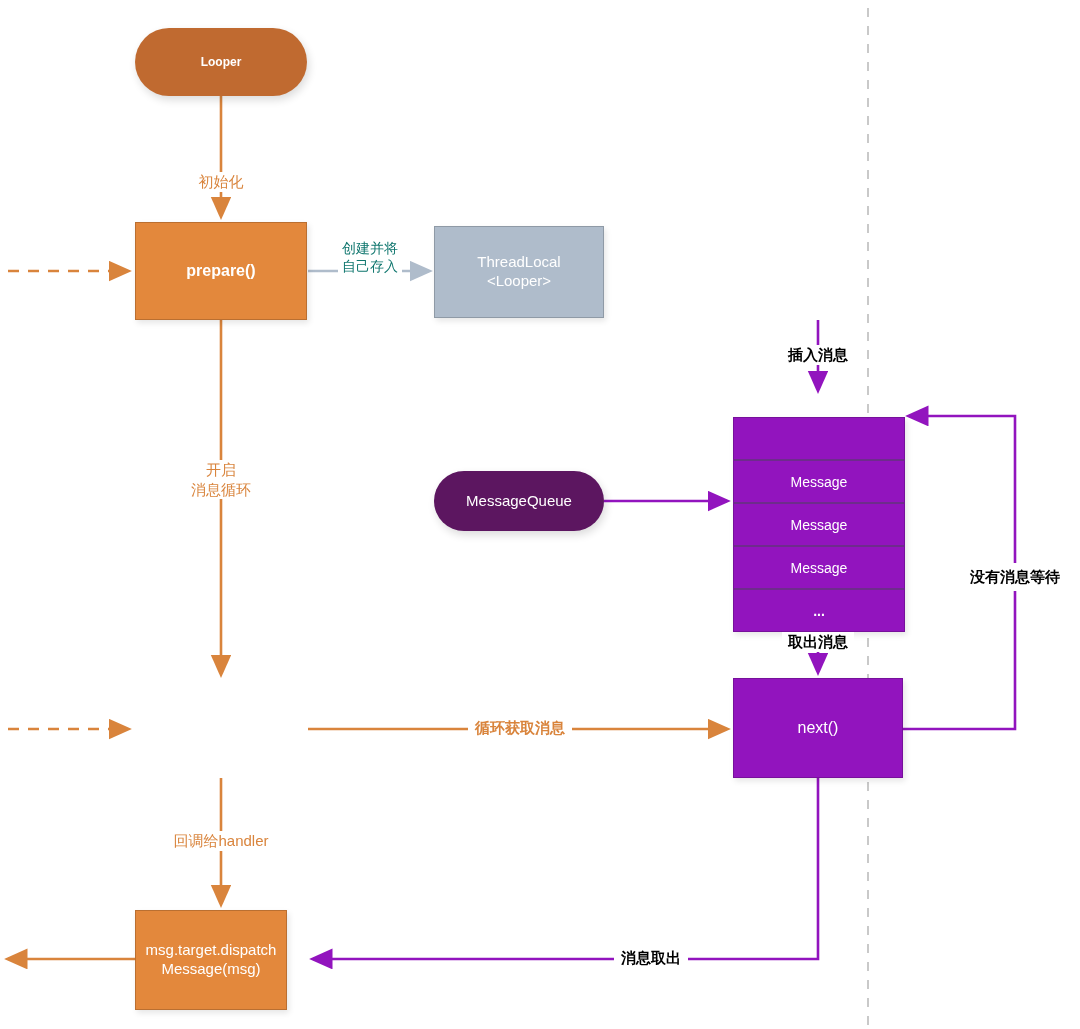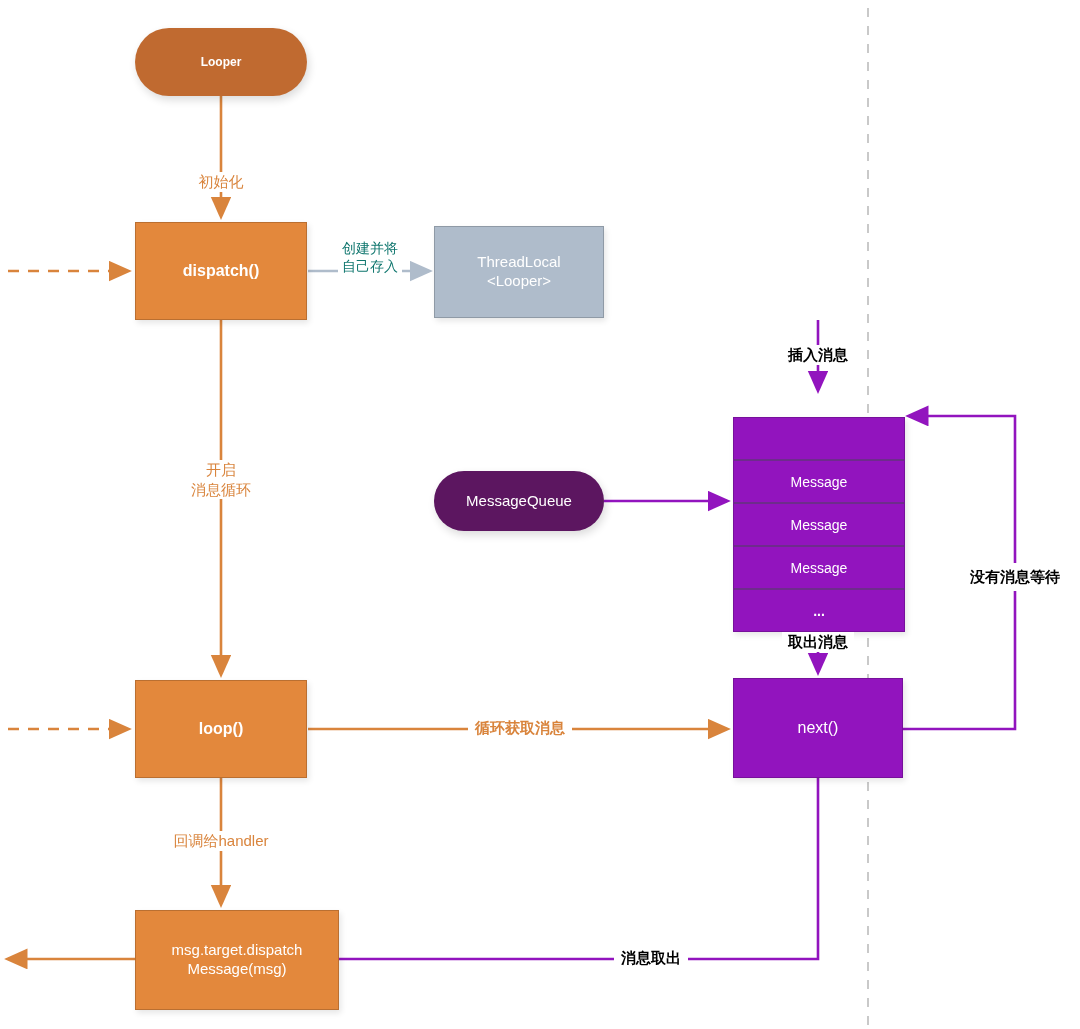--- a/index.html
+++ b/index.html
@@ -69,21 +69,21 @@
     <polyline points="903,729 1015,729 1015,416 909,416" fill="none" stroke="#9214BE" stroke-width="2.6" marker-end="url(#ah-purple)"></polyline>
 
     <polyline points="818,778 818,959 313,959" fill="none" stroke="#9214BE" stroke-width="2.6" marker-end="url(#ah-purple)"></polyline>
   </svg>
 
   <div class="node pill orange-dark" style="left:135px;top:28px;width:172px;height:68px;font-size:12px;font-weight:600;">
     <span>Looper</span>
   </div>
 
   <div class="node rect orange" style="left:135px;top:222px;width:172px;height:98px;font-size:16px;font-weight:600;">
-    <span>dispatch()</span>
+    <span>prepare()</span>
   </div>
 
   <div class="node rect gray-blue" style="left:434px;top:226px;width:170px;height:92px;font-size:15px;flex-direction:column;">
     <span>ThreadLocal</span>
     <span>&lt;Looper&gt;</span>
   </div>
 
 
   <div class="node pill purple-dark" style="left:434px;top:471px;width:170px;height:60px;font-size:15px;">
     <span>MessageQueue</span>
@@ -100,29 +100,26 @@
       <span>Message</span>
     </div>
     <div style="flex:1;border-top:2px solid #6E2C8C;display:flex;align-items:center;justify-content:center;color:#fff;font-size:14px;">
       <span>Message</span>
     </div>
     <div style="flex:1;border-top:2px solid #6E2C8C;display:flex;align-items:center;justify-content:center;color:#fff;font-size:14px;font-weight:700;">
       <span>...</span>
     </div>
   </div>
 
-  <div class="node rect orange" style="left:135px;top:680px;width:172px;height:98px;font-size:16px;font-weight:600;">
-    <span>loop()</span>
-  </div>
 
   <div class="node rect purple" style="left:733px;top:678px;width:170px;height:100px;font-size:16px;">
     <span>next()</span>
   </div>
 
-  <div class="node rect orange" style="left:135px;top:910px;width:204px;height:100px;font-size:15px;flex-direction:column;">
+  <div class="node rect orange" style="left:135px;top:910px;width:152px;height:100px;font-size:15px;flex-direction:column;">
     <span>msg.target.dispatch</span>
     <span>Message(msg)</span>
   </div>
 
   <div class="lbl lbl-orange" style="left:221px;top:172px;transform:translateX(-50%);font-size:15px;background:#fff;padding:0 6px;">
     <span>初始化</span>
   </div>
 
   <div class="lbl lbl-blue" style="left:370px;top:239px;transform:translateX(-50%);font-size:14px;background:#fff;padding:0 4px;">
     <div>创建并将</div>

